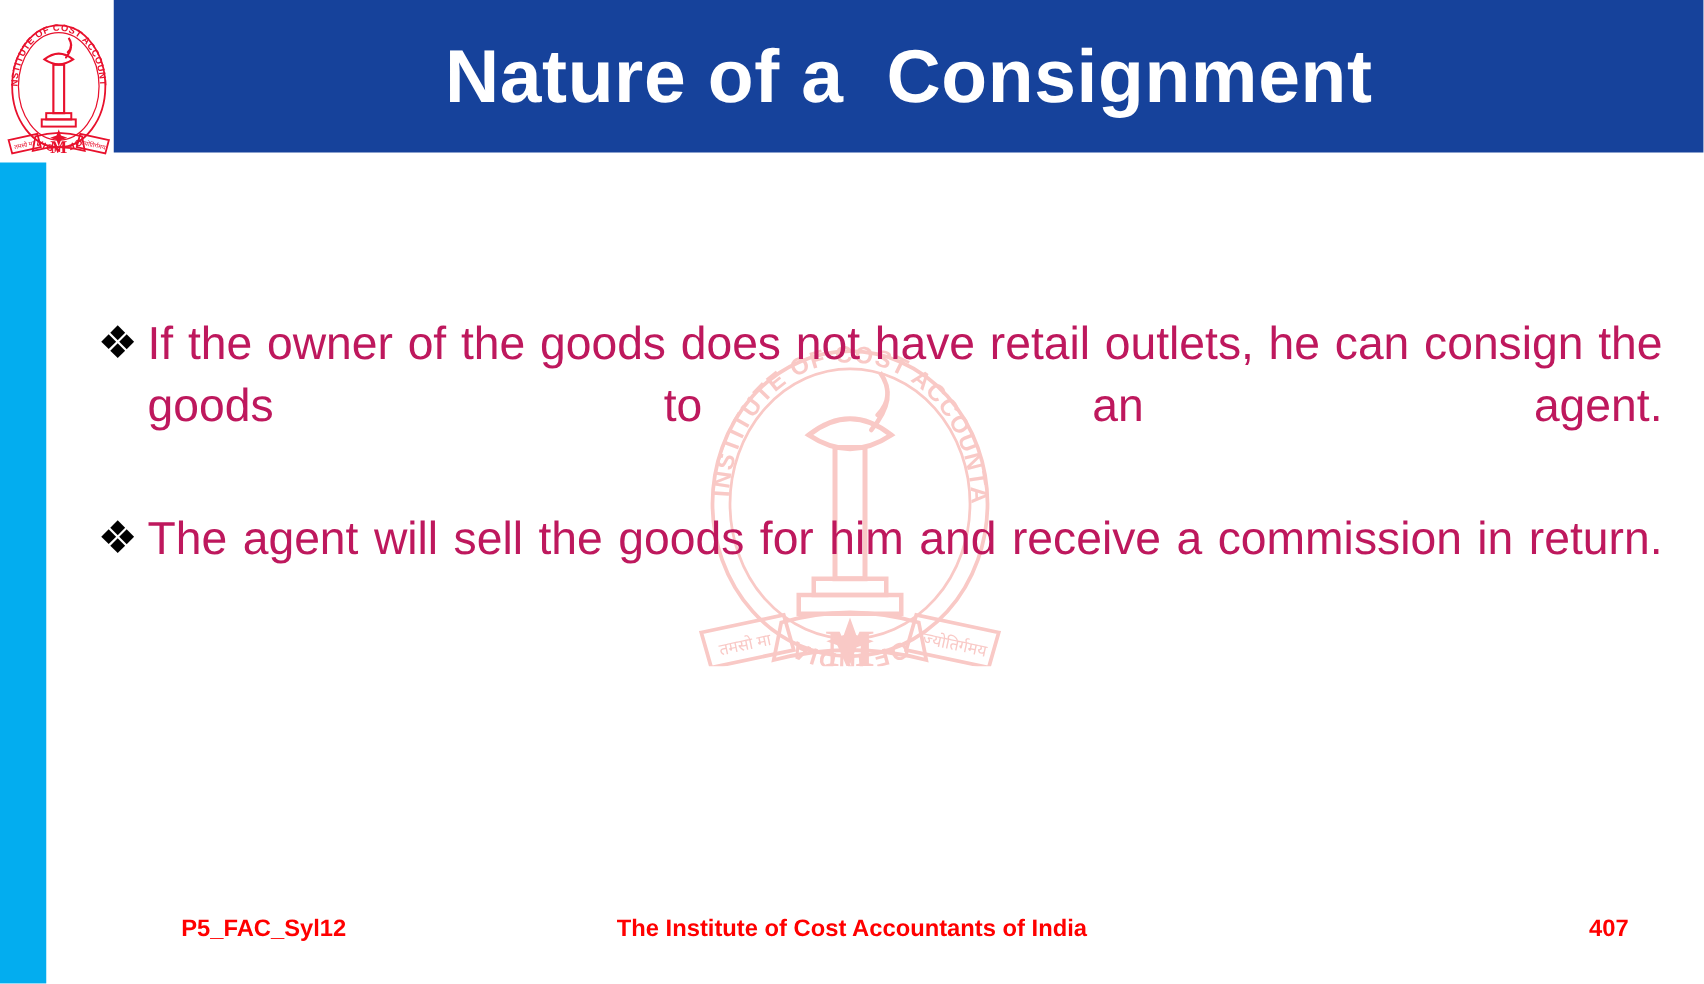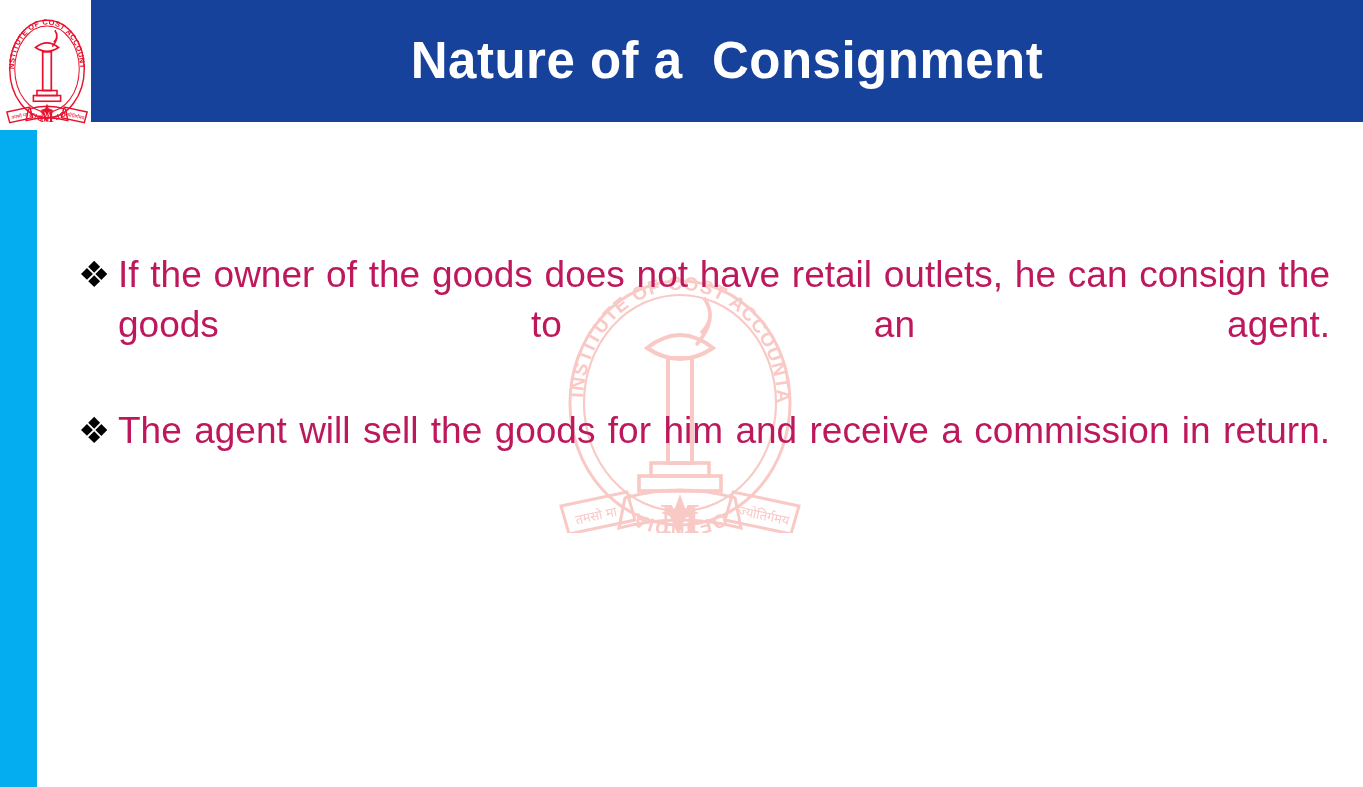--- a/index.html
+++ b/index.html
@@ -30,21 +30,21 @@
   .title-text {
     position: absolute;
     left: 0;
     right: 0;
     top: 50%;
     transform: translateY(-50%);
     text-align: center;
     color: #ffffff;
     font-family: "Liberation Sans", sans-serif;
     font-weight: bold;
-    font-size: 51px;
+    font-size: 60px;
     letter-spacing: 0.5px;
     white-space: pre;
     line-height: 1.05;
   }
 
   
   .corner-logo {
     position: absolute;
     left: 4px;
     top: 2px;
@@ -247,14 +247,19 @@
         <span class="bullet-marker">❖</span>
         <span class="bullet-text">If the owner of the goods does not have retail outlets, he can consign the goods to an agent.</span>
       </li>
       <li class="bullet-item">
         <span class="bullet-marker">❖</span>
         <span class="bullet-text">The agent will sell the goods for him and receive a commission in return.</span>
       </li>
     </ul>
   </div>
 
+  <div class="footer">
+    <div class="footer-left">P5_FAC_Syl12</div>
+    <div class="footer-center">The Institute of Cost Accountants of India</div>
+    <div class="footer-right">407</div>
+  </div>
 
 </div>
 
 </body></html>

